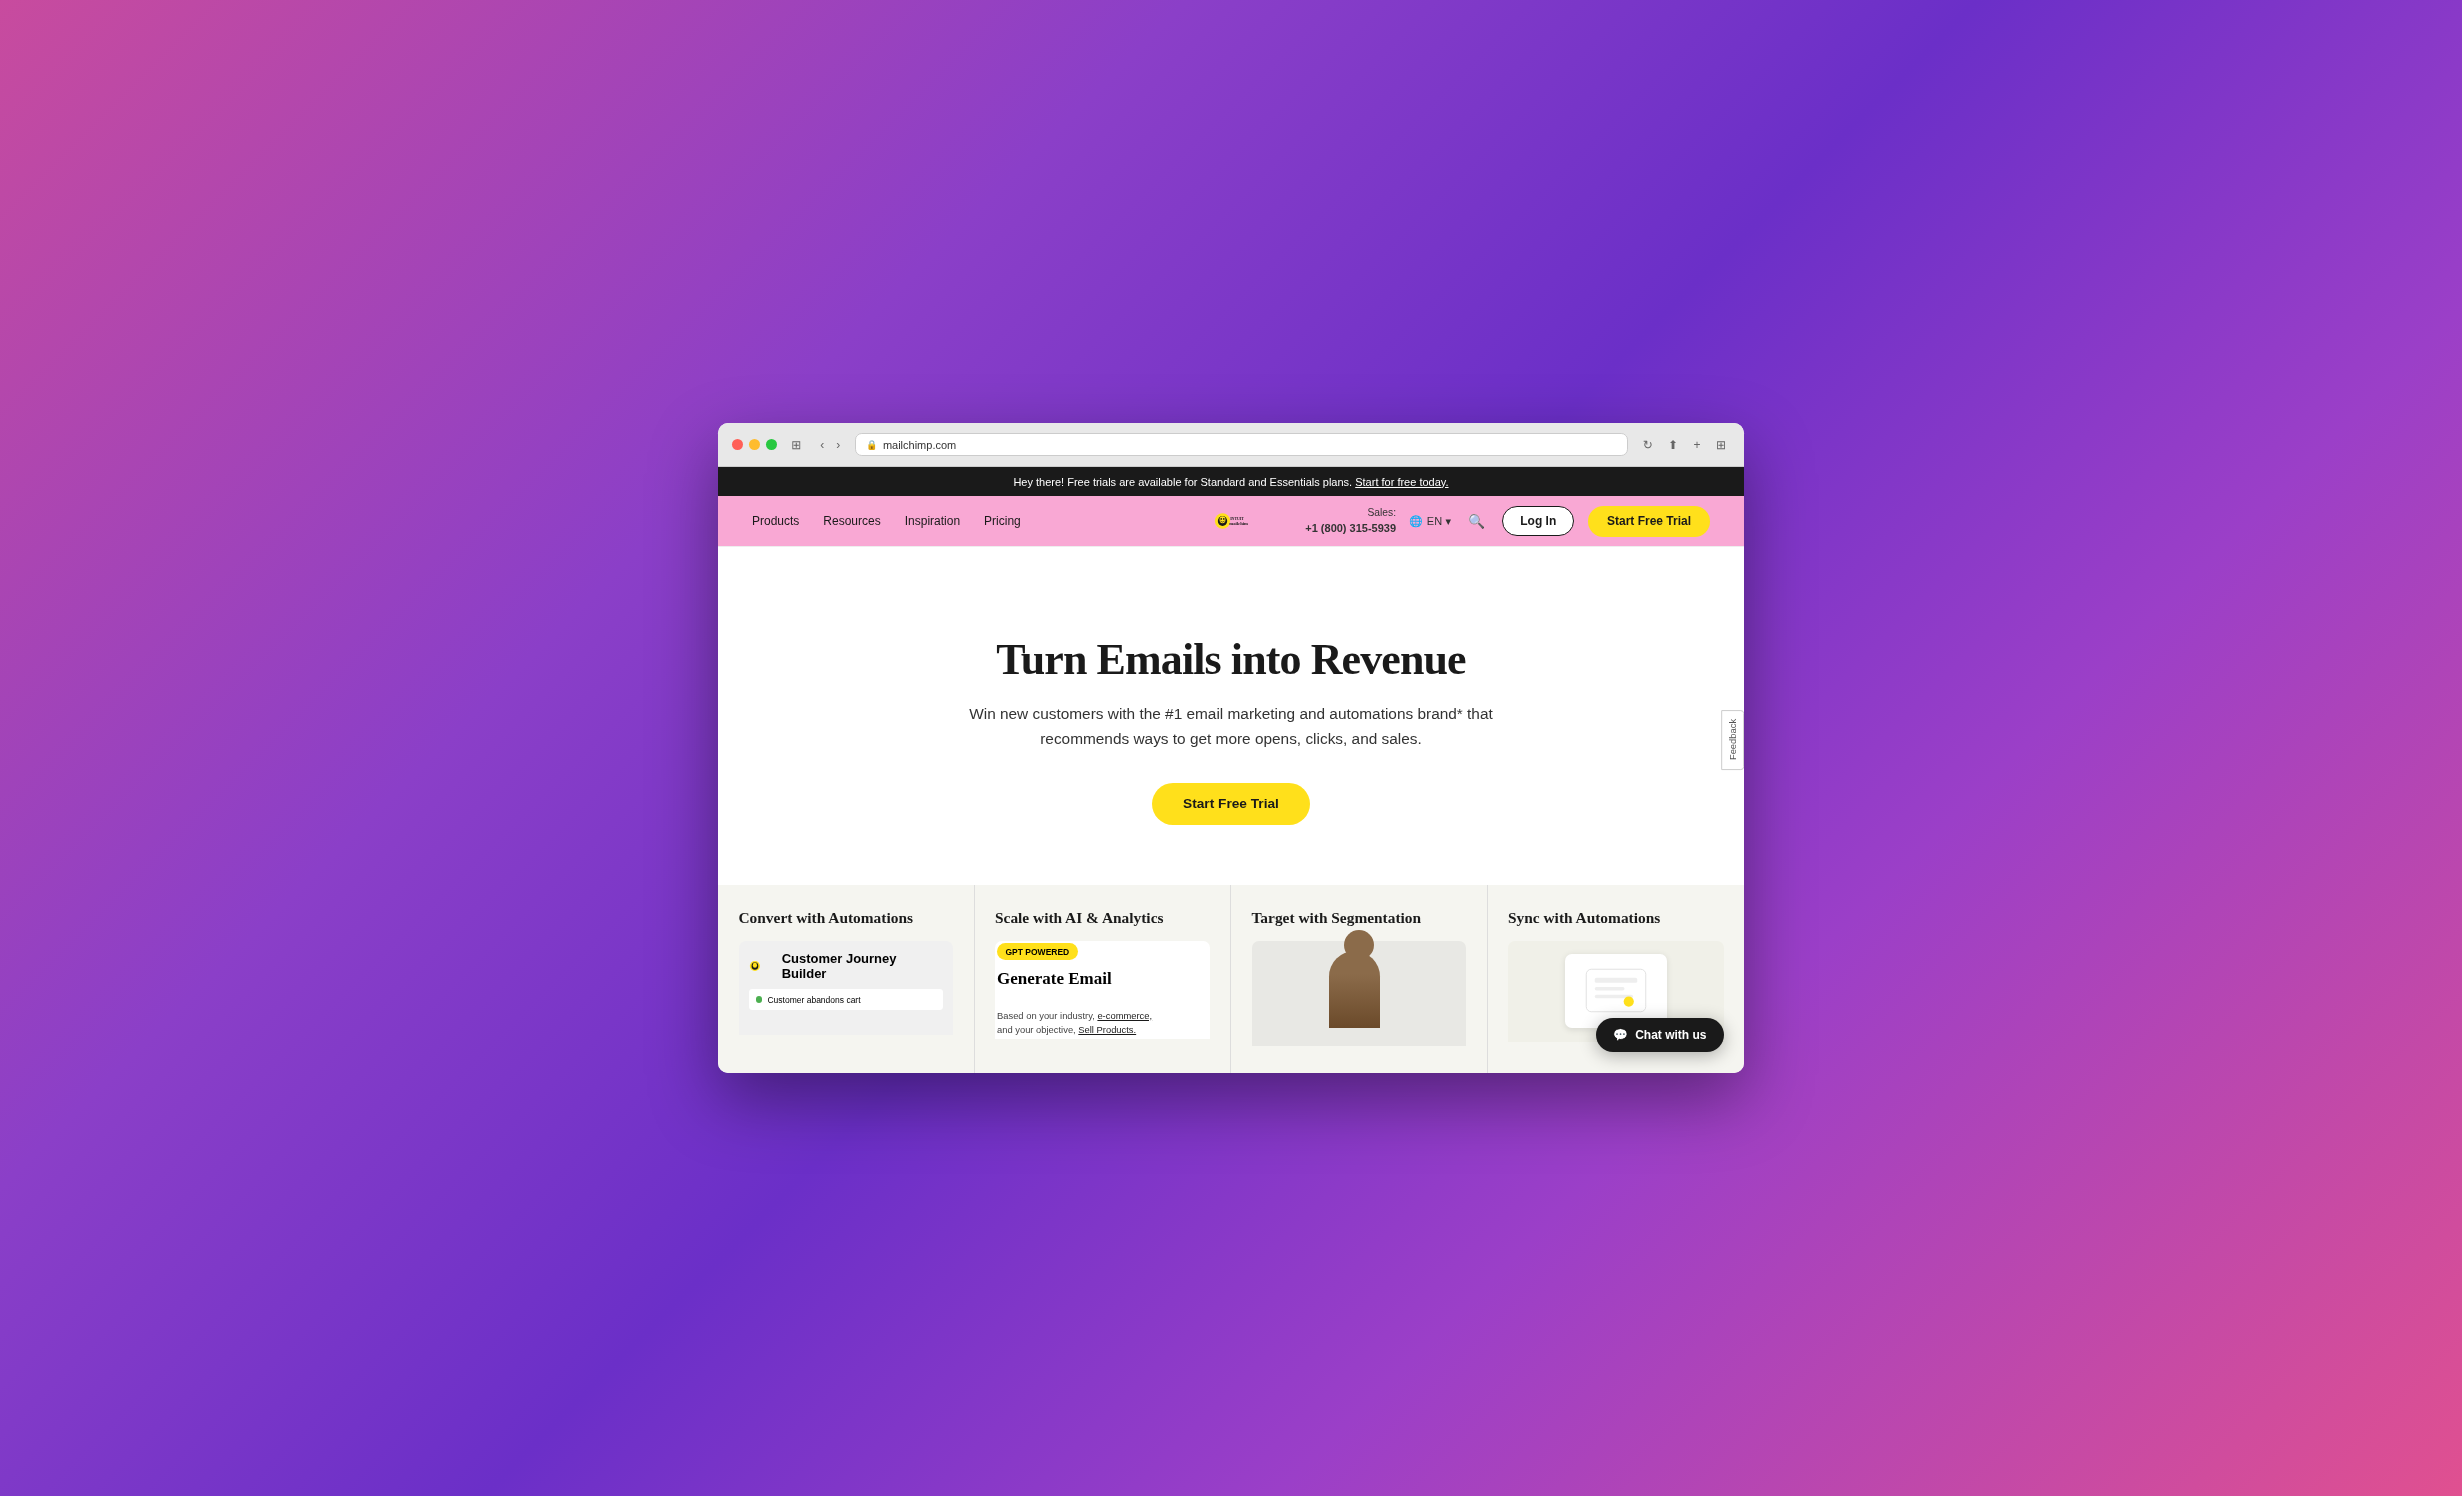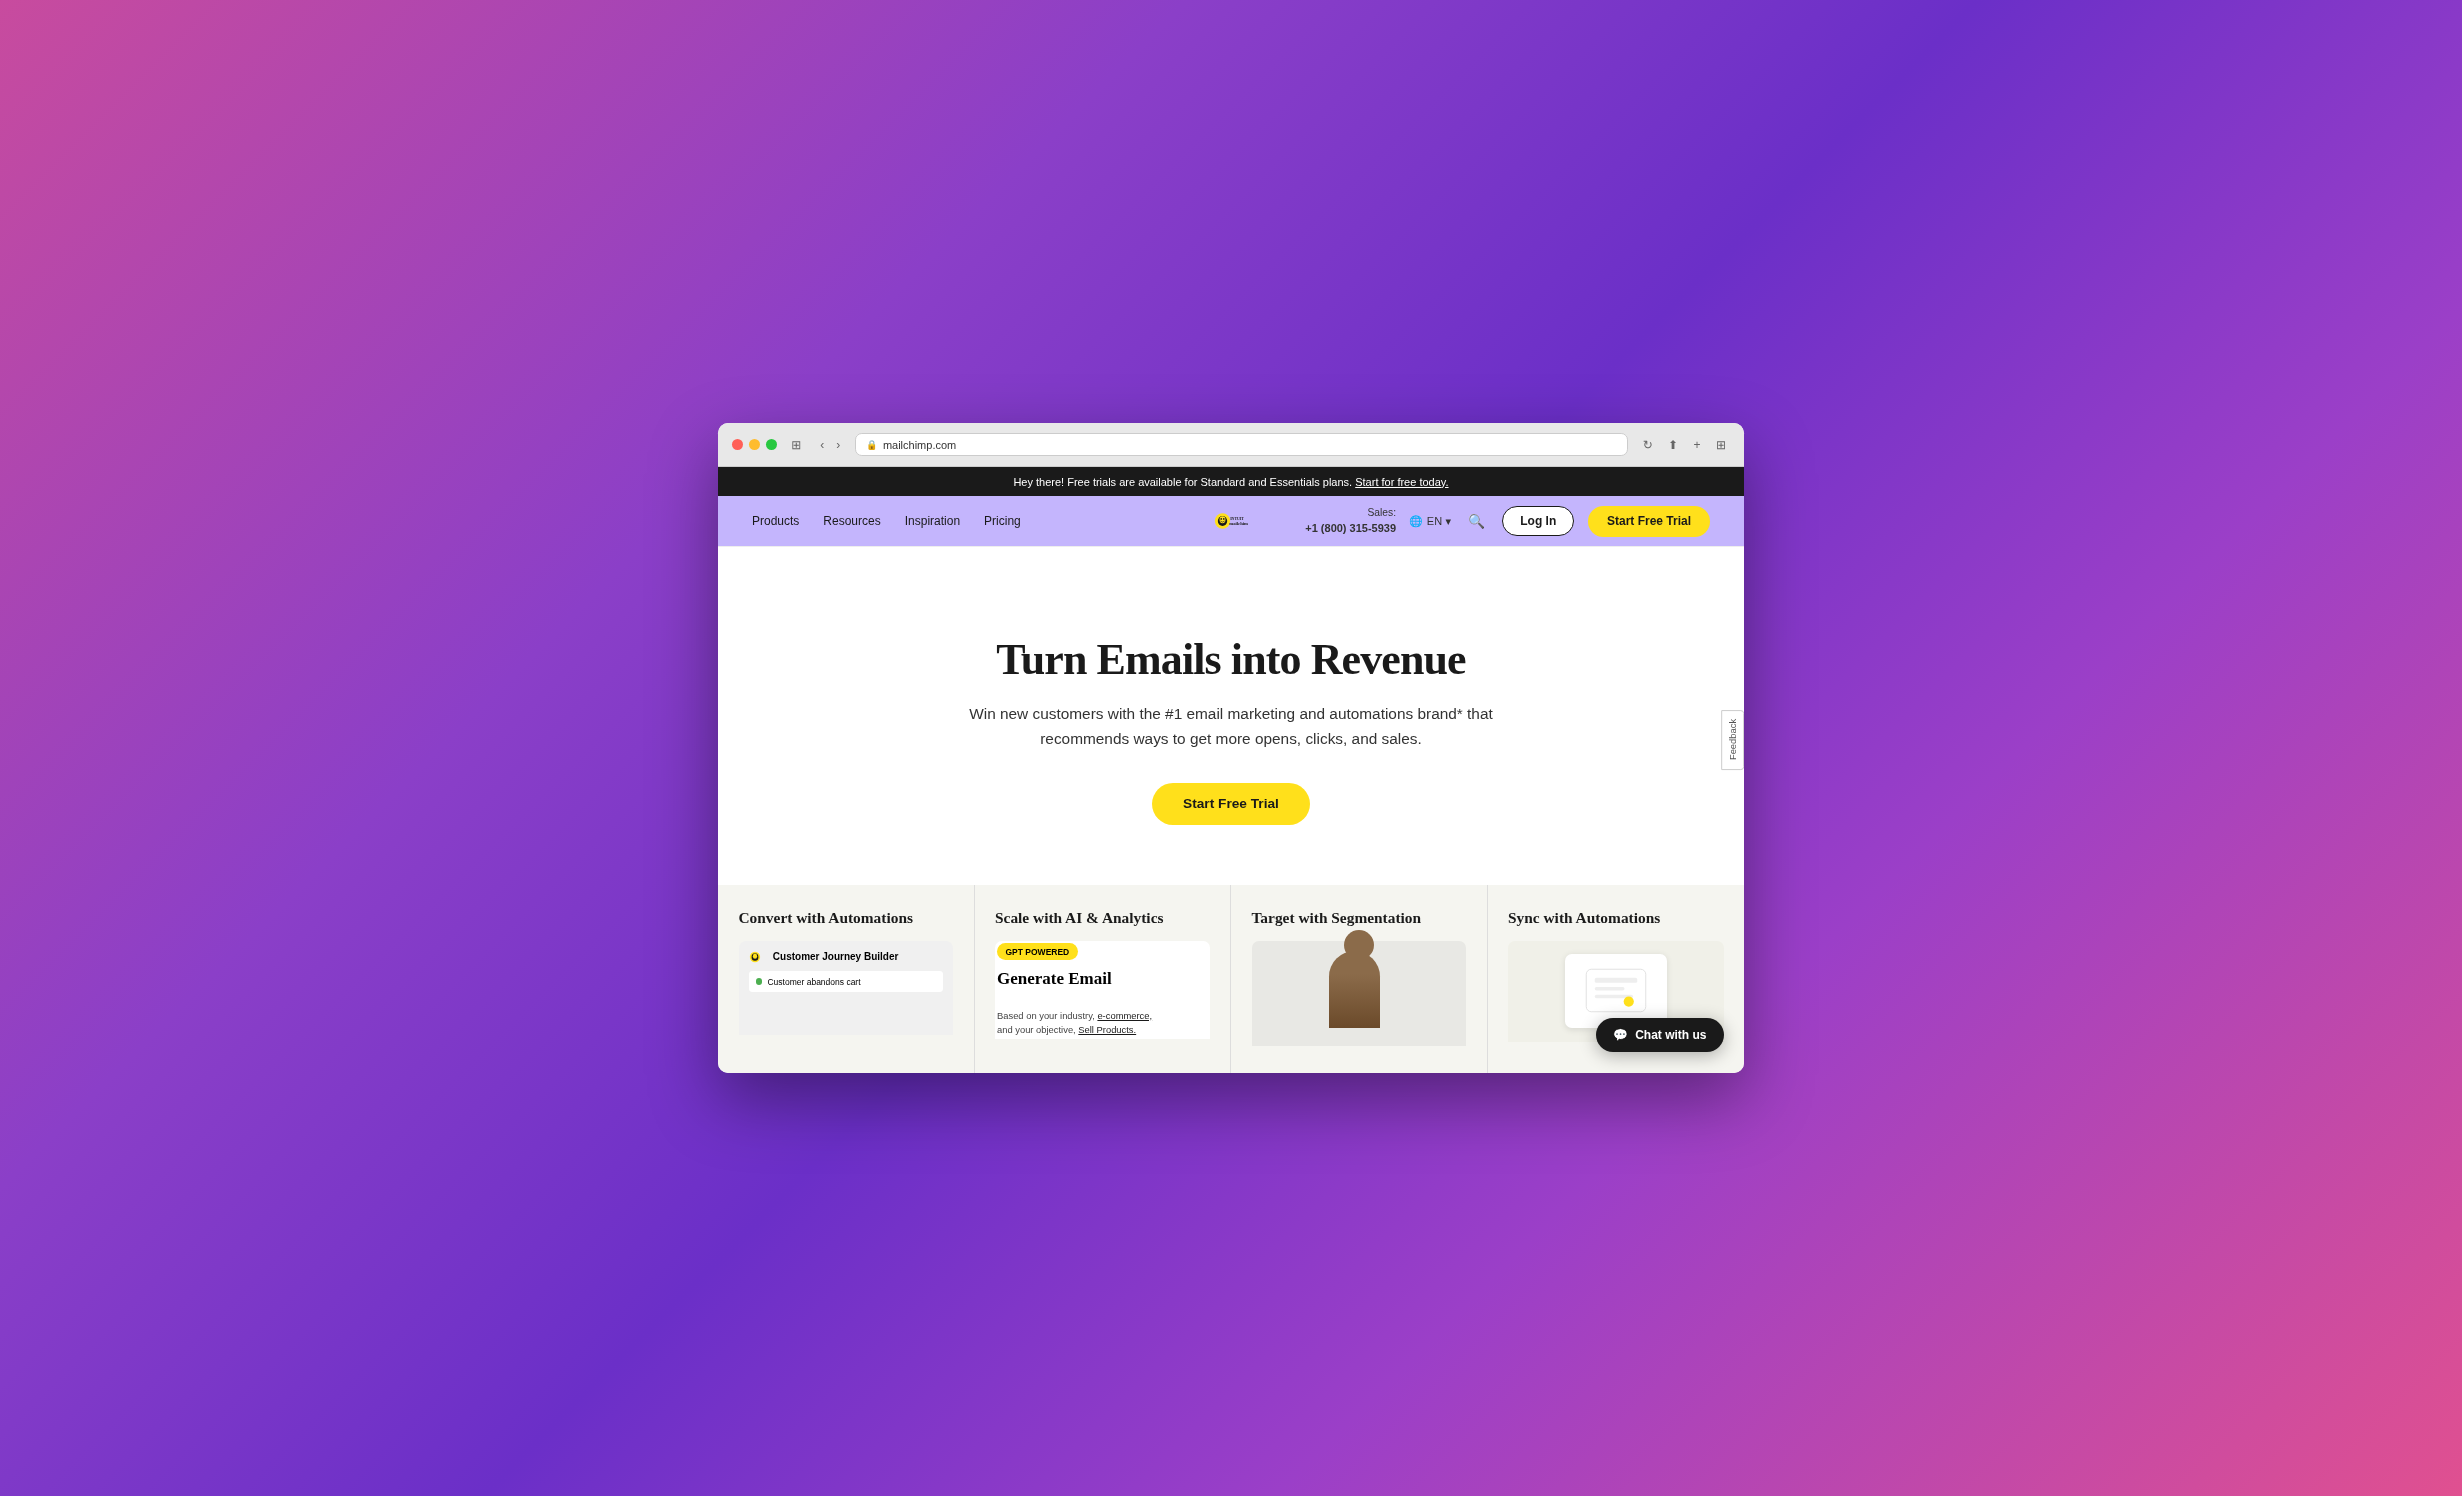--- a/index.html
+++ b/index.html
@@ -95,21 +95,21 @@
       font-size: 11px;
     }
 
     .announcement-banner a {
       color: #fff;
       text-decoration: underline;
     }
 
     
     .main-nav {
-      background: #c4b5fd;
+      background: #f9a8d4;
       border-bottom: 0.9px solid #eee;
       padding: 8px 34px;
       display: flex;
       align-items: center;
       justify-content: space-between;
       height: 51px;
     }
 
     .nav-left {
       display: flex;
@@ -267,22 +267,22 @@
       background: #f0f0f0;
       border-radius: 6.8px 6.8px 0 0;
       padding: 10.3px;
       font-size: 9.4px;
       min-height: 94px;
     }
 
     .card1-header {
       display: flex;
       align-items: center;
-      gap: 12px;
-      font-size: 10px;
+      gap: 21px;
+      font-size: 13px;
       font-weight: 600;
       margin-bottom: 8.5px;
     }
 
     .card1-item {
       display: flex;
       align-items: center;
       gap: 5.1px;
       padding: 5.1px 6.8px;
       background: #fff;

